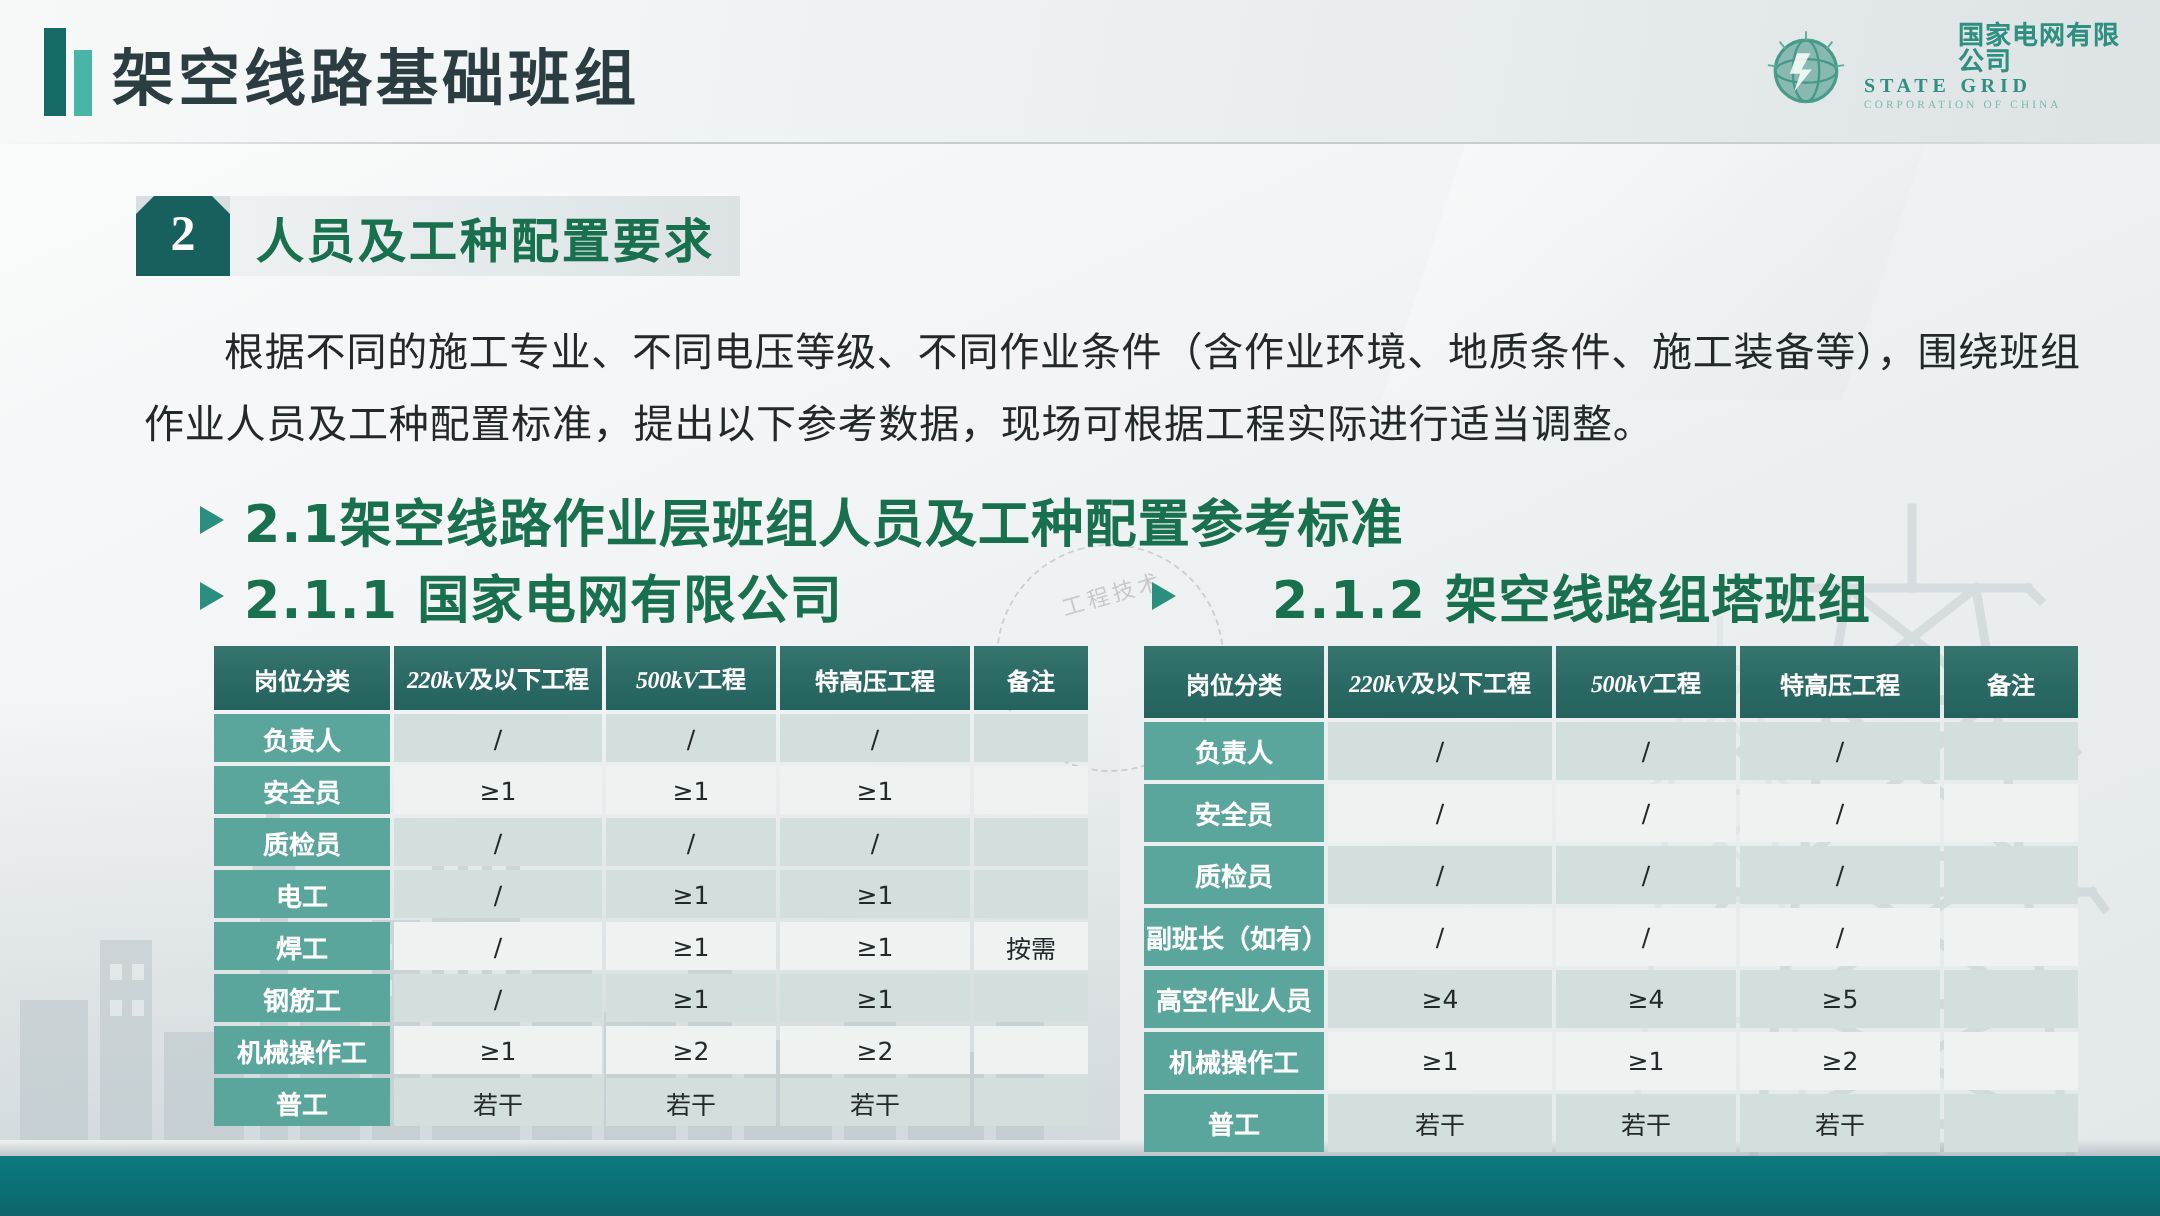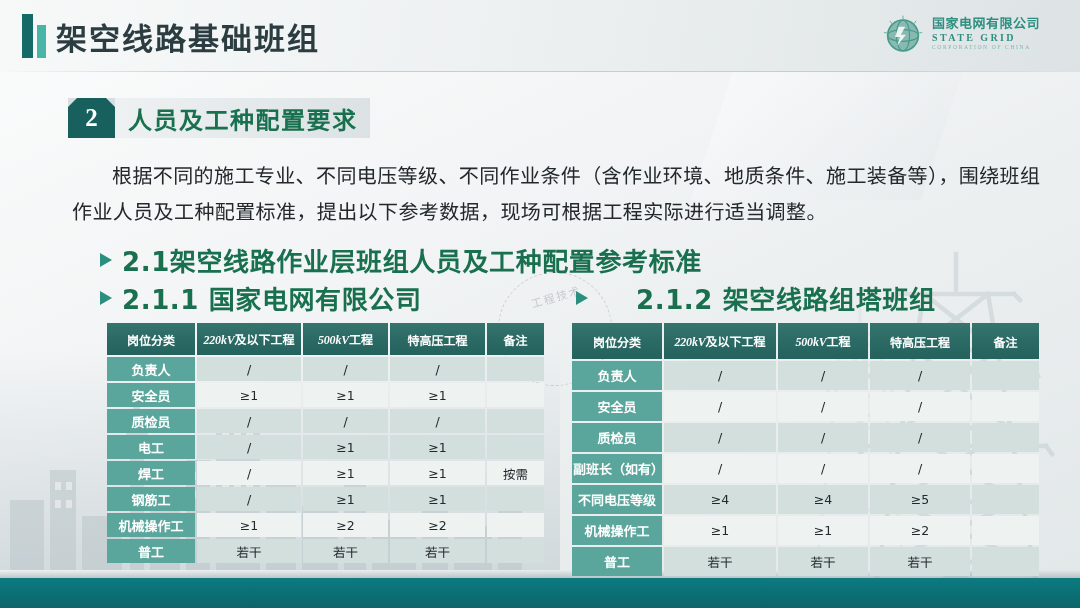--- a/index.html
+++ b/index.html
@@ -63,21 +63,21 @@
   .accent-short{position:absolute;left:37px;top:25px;width:9px;height:33px;background:#49b5a6;}
   .hdr-title{
     position:absolute;left:56px;top:14px;
     font-size:31px;font-weight:700;letter-spacing:2px;color:#2b3d41;
     font-family:"DejaVu Sans","Liberation Sans",sans-serif;
   }
   .logo{position:absolute;right:14px;top:8px;width:185px;height:52px;display:flex;align-items:center;gap:7px;}
   .logo-mark{width:44px;height:44px;flex:0 0 44px;}
   .logo-txt{display:flex;flex-direction:column;justify-content:center;line-height:1;}
   .logo-cn{font-size:13px;font-weight:700;color:#2f8f81;letter-spacing:.5px;
-    font-family:Liberation Mono, monospace;}
+    font-family:Liberation Serif, serif;margin-left:47px;}
   .logo-en{font-size:10px;font-weight:700;color:#2f8f81;letter-spacing:2.4px;margin-top:2px;
     font-family:"Liberation Serif","DejaVu Serif",serif;}
   .logo-sub{font-size:5.6px;color:#7fb8ad;letter-spacing:1.6px;margin-top:2px;
     font-family:"Liberation Serif","DejaVu Serif",serif;}
 
   
   .sec{position:absolute;left:68px;top:98px;height:40px;display:flex;align-items:stretch;}
   .sec-badge{
     position:relative;width:47px;background:#17605d;
     display:flex;align-items:center;justify-content:center;
@@ -416,21 +416,21 @@
             <td class="val"></td>
           </tr>
           <tr class="even">
             <td class="rowhead">副班长（如有）</td>
             <td class="val">/</td>
             <td class="val">/</td>
             <td class="val">/</td>
             <td class="val"></td>
           </tr>
           <tr class="odd">
-            <td class="rowhead">不同电压等级</td>
+            <td class="rowhead">高空作业人员</td>
             <td class="val">≥4</td>
             <td class="val">≥4</td>
             <td class="val">≥5</td>
             <td class="val"></td>
           </tr>
           <tr class="even">
             <td class="rowhead">机械操作工</td>
             <td class="val">≥1</td>
             <td class="val">≥1</td>
             <td class="val">≥2</td>

